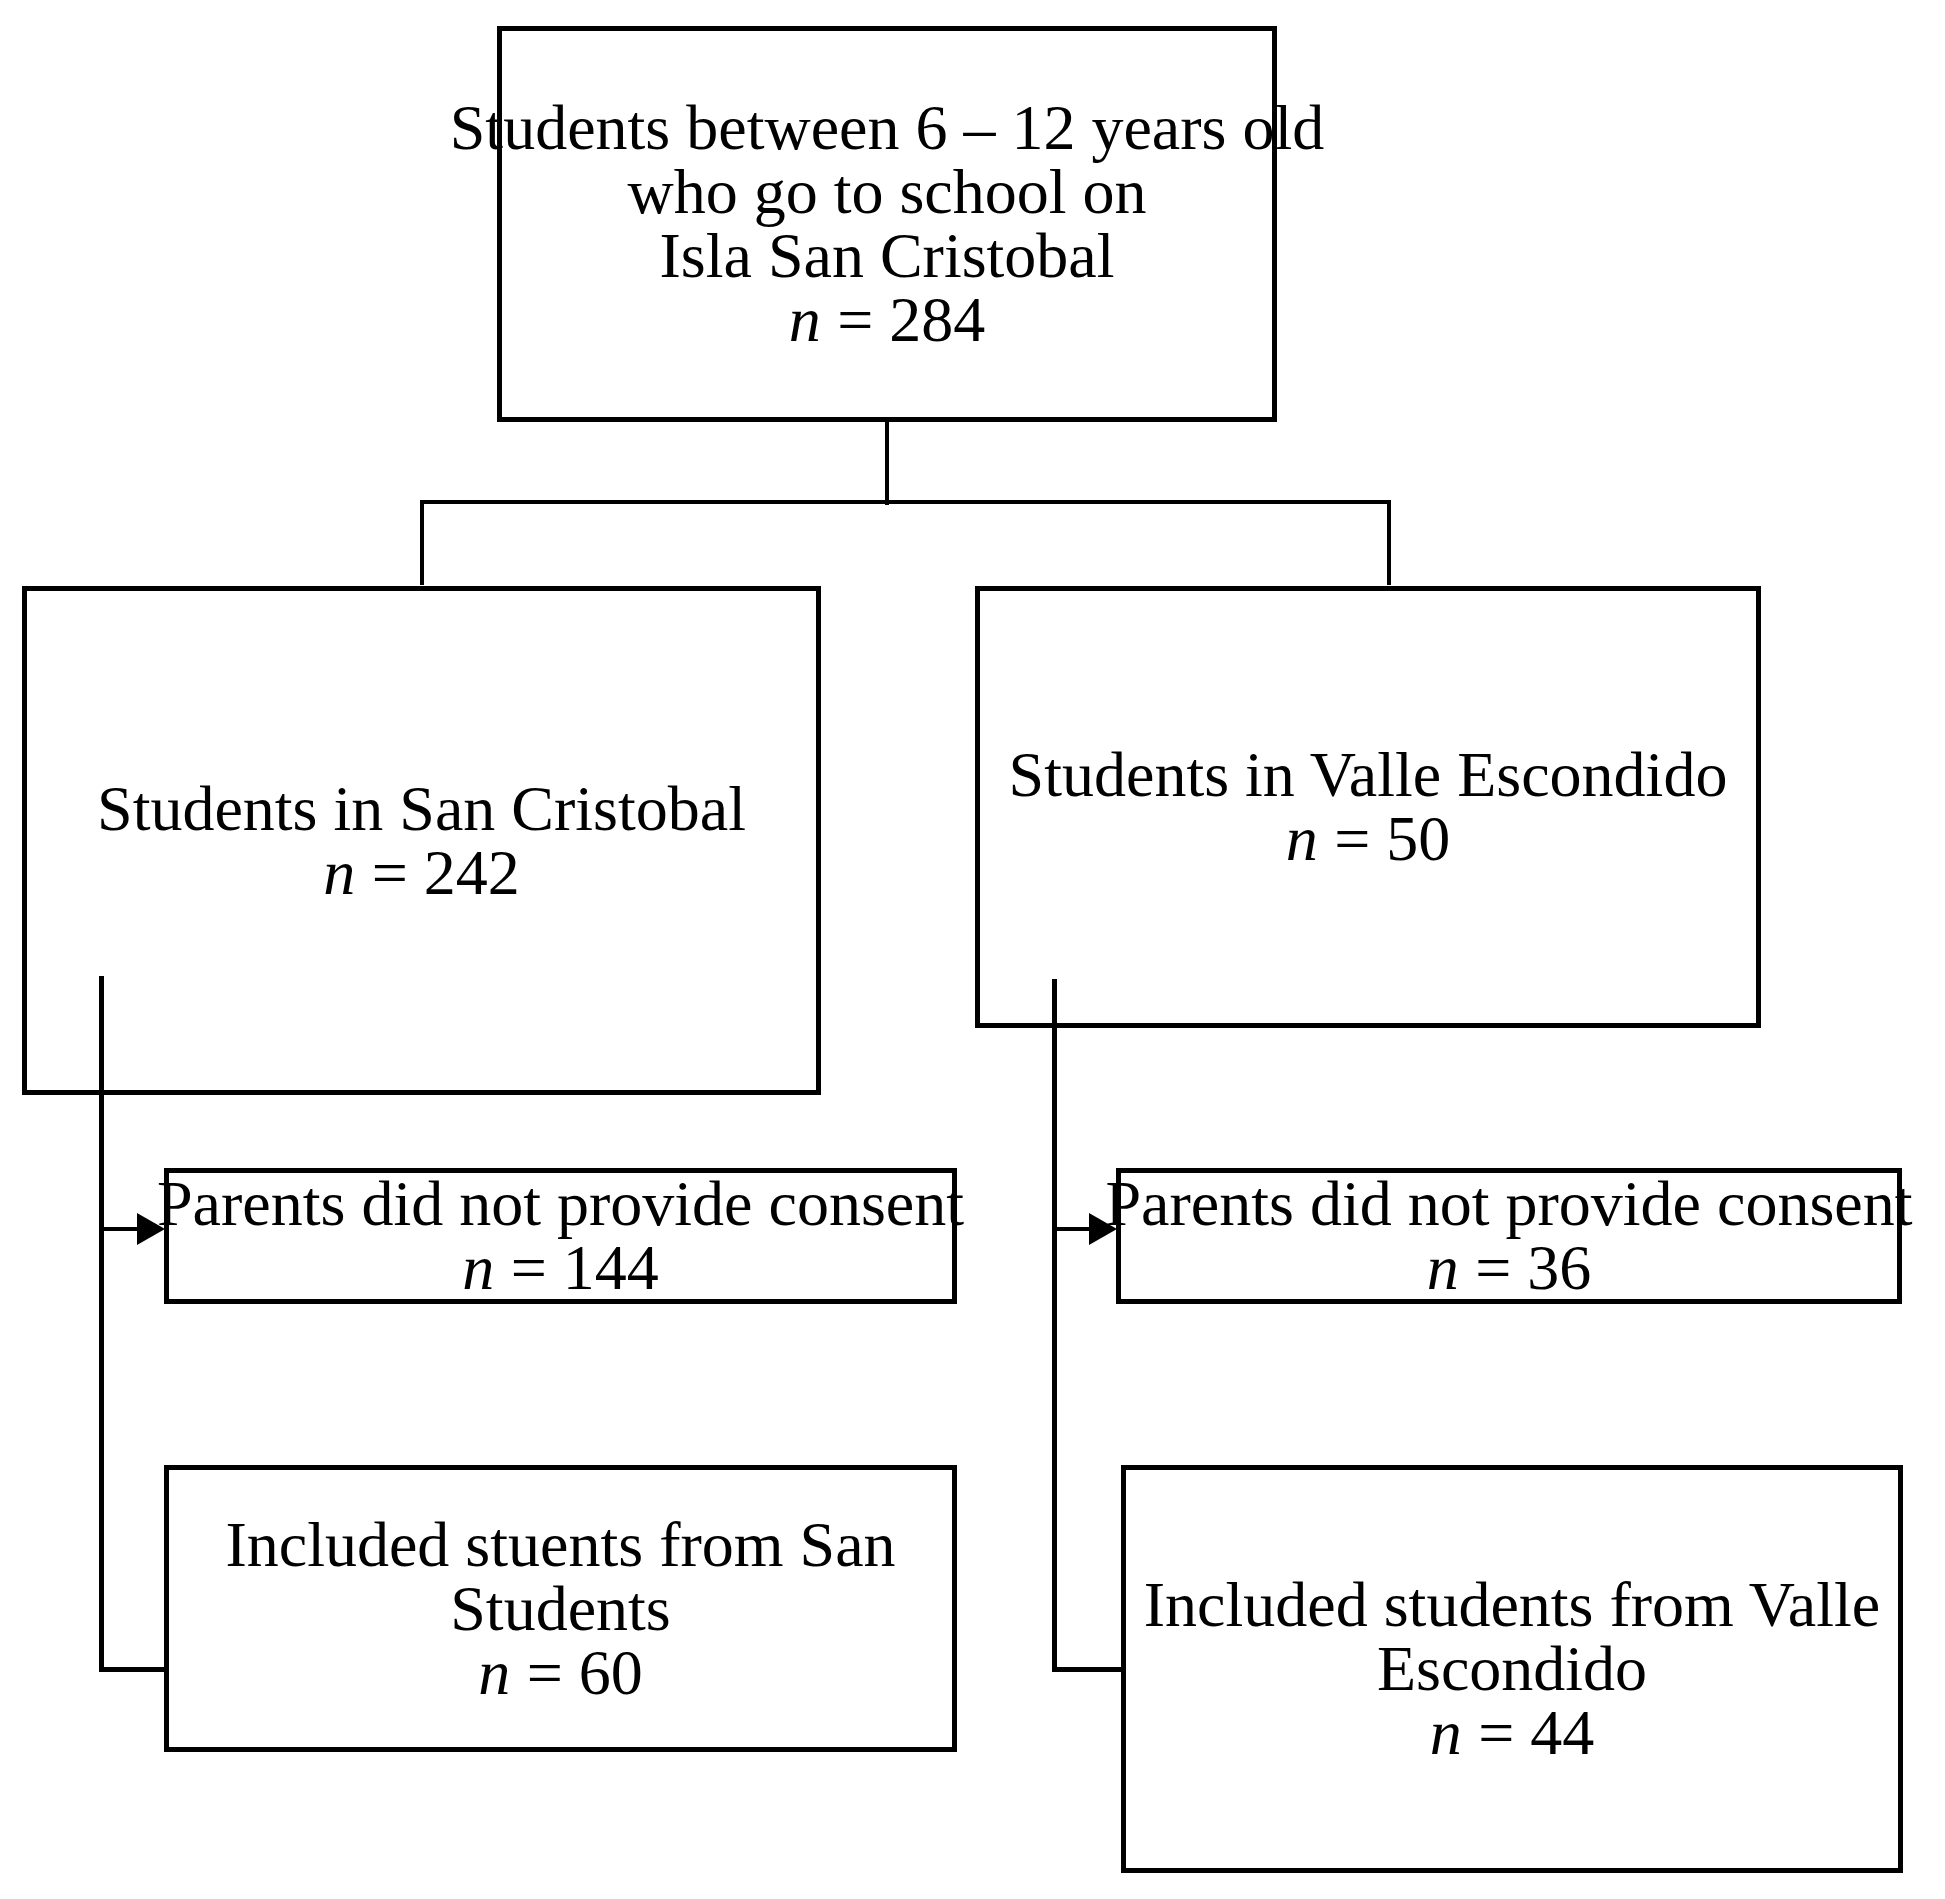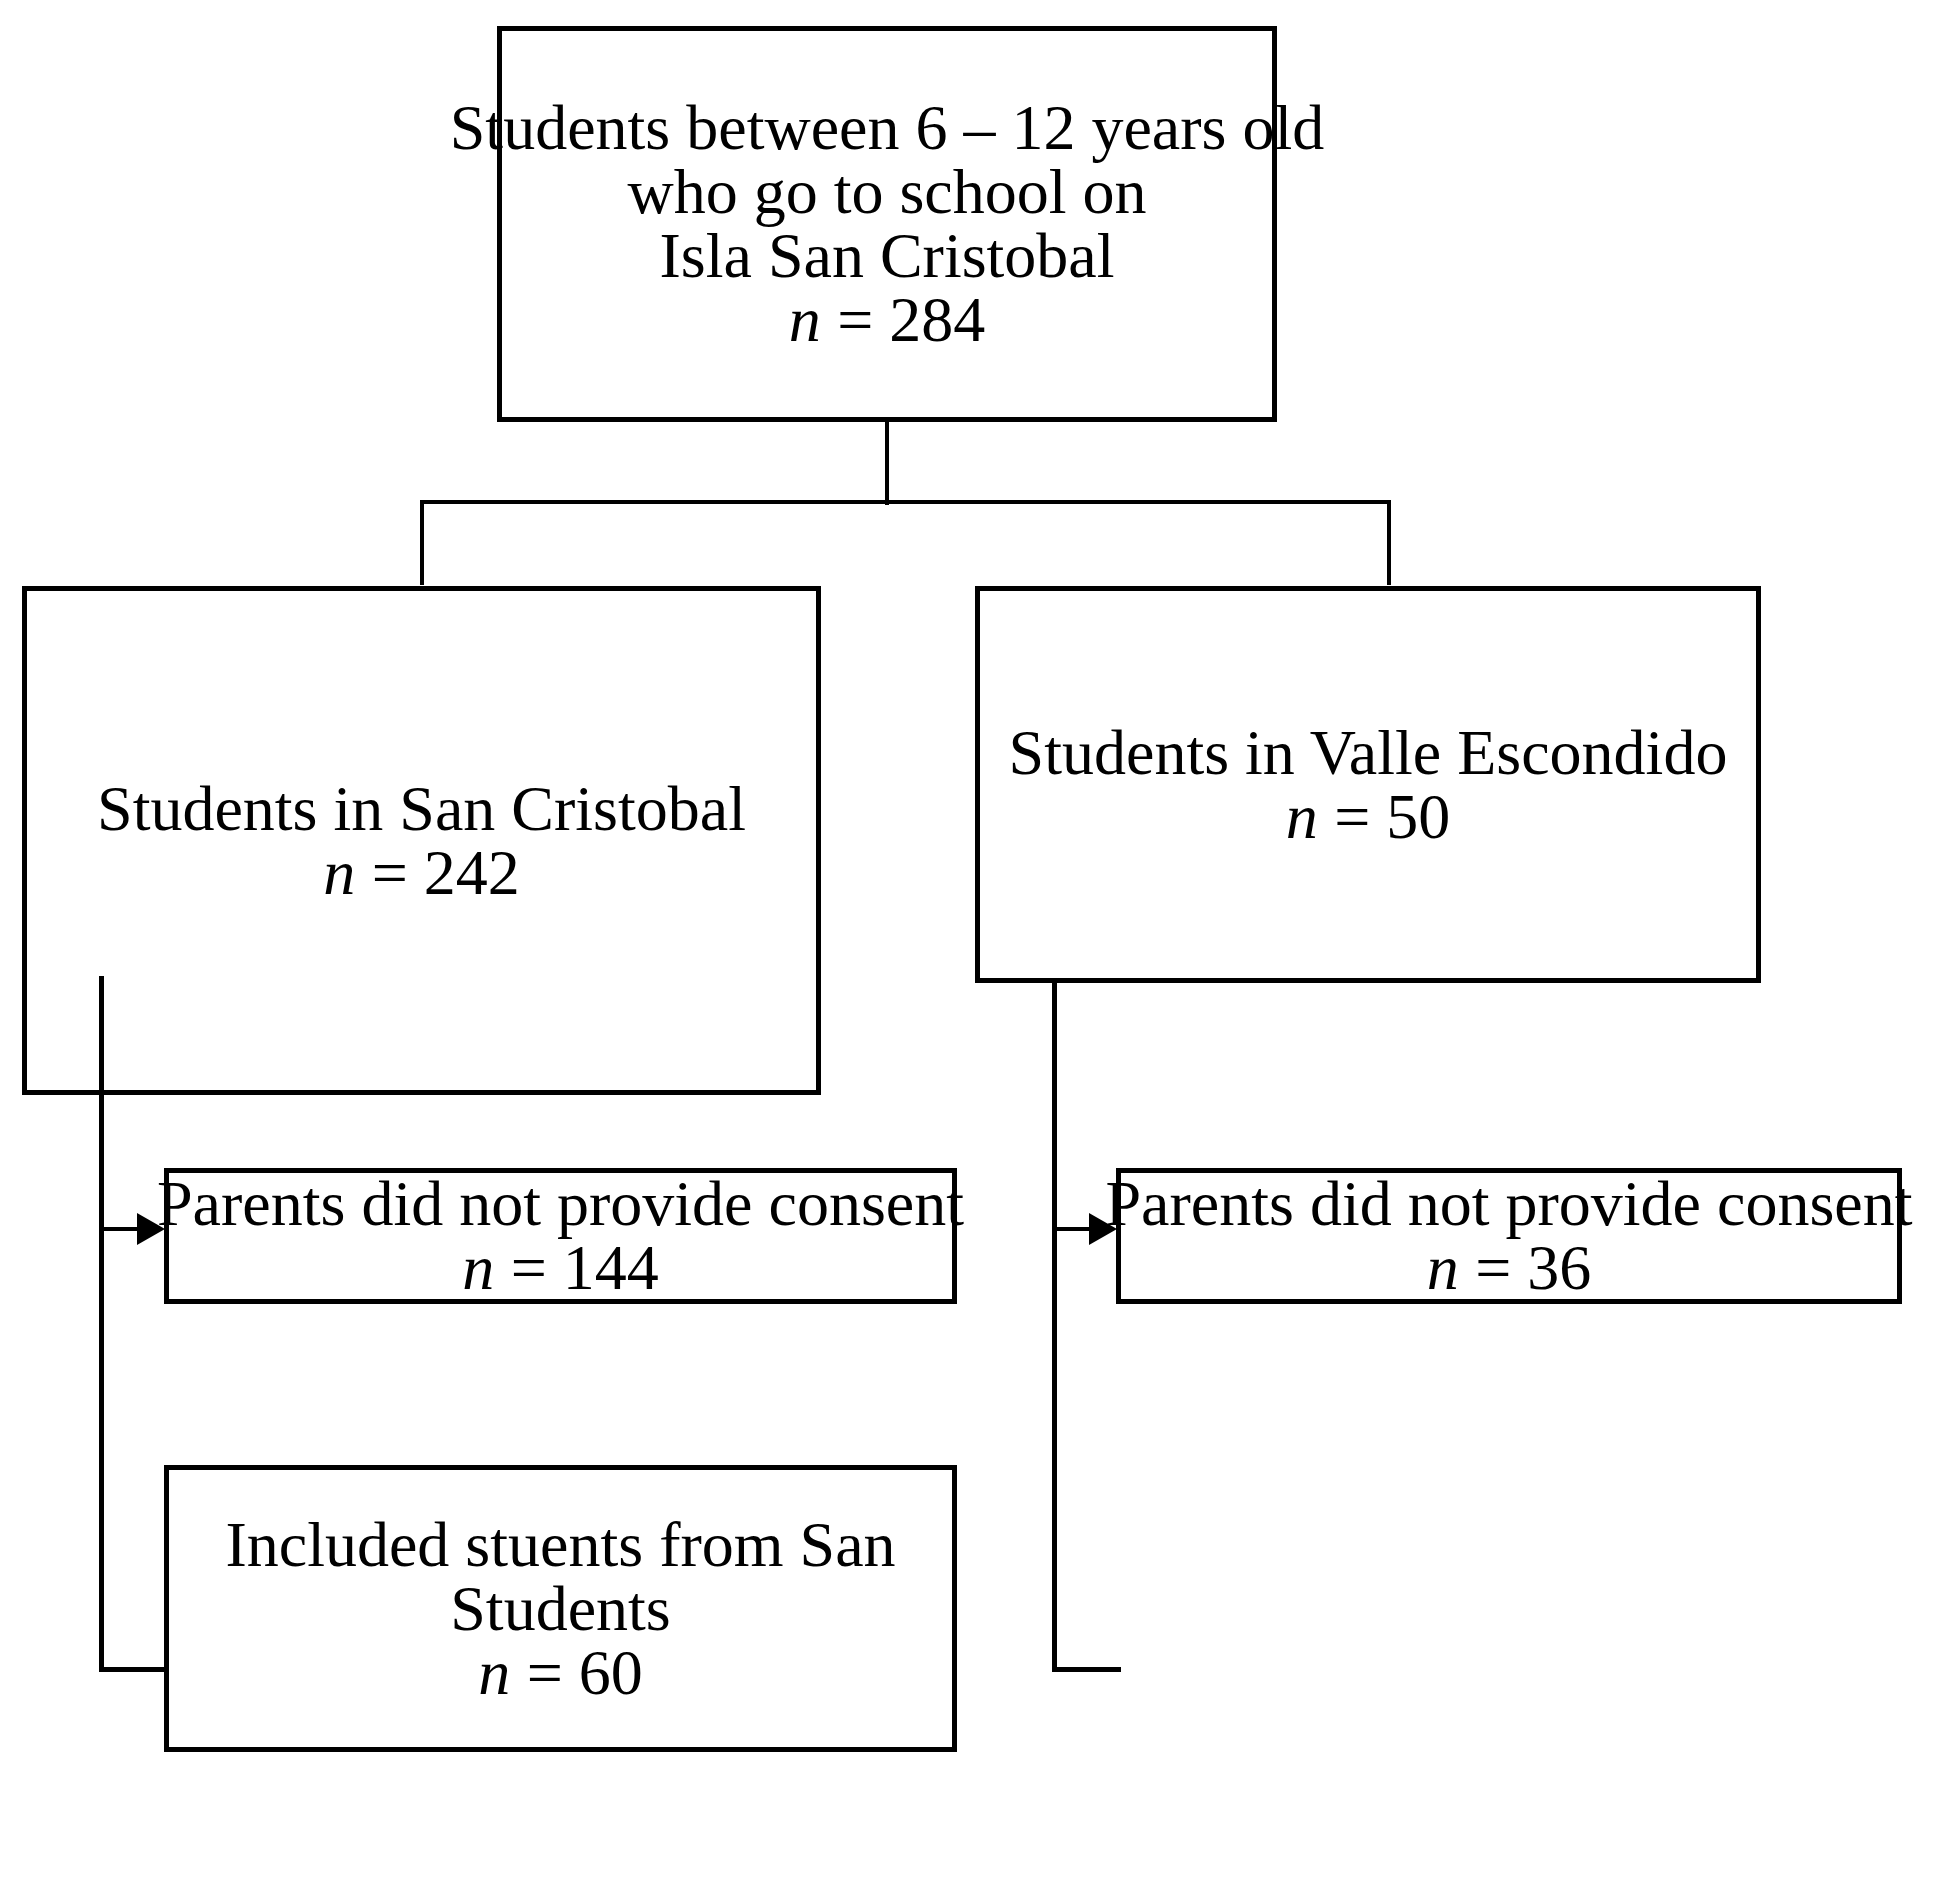--- a/index.html
+++ b/index.html
@@ -44,21 +44,21 @@
     width: 0;
     height: 0;
     border-top: 16px solid transparent;
     border-bottom: 16px solid transparent;
     border-left: 28px solid #000000;
   }
 
   
   .box-population { left: 497px;  top: 26px;   width: 780px; height: 396px; }
   .box-sc         { left: 22px;   top: 586px;  width: 799px; height: 509px; }
-  .box-ve         { left: 975px; top: 586px;  width: 786px; height: 397px; }
+  .box-ve         { left: 975px; top: 586px;  width: 786px; height: 442px; }
   .box-nc-left    { left: 164px;  top: 1168px; width: 793px; height: 136px; }
   .box-nc-right   { left: 1116px; top: 1168px; width: 786px; height: 136px; }
   .box-inc-left   { left: 164px;  top: 1465px; width: 793px; height: 287px; }
   .box-inc-right  { left: 1121px; top: 1465px; width: 782px; height: 408px; }
 
   
   .conn-stem        { left: 885px; top: 422px;  width: 4.3px;    height: 83px; }
   .conn-hbranch     { left: 420px;  top: 500px;  width: 971px; height: 4.3px;  }
   .conn-drop-left   { left: 420px;  top: 500px;  width: 4.3px;    height: 85px; }
   .conn-drop-right  { left: 1387px; top: 500px;  width: 4.3px;    height: 85px; }
@@ -117,15 +117,20 @@
     <div class="line">Parents did not provide consent</div>
     <div class="line"><span class="n-sym">n</span><span>= 36</span></div>
   </div>
 
   <div class="box box-inc-left">
     <div class="line">Included stuents from San</div>
     <div class="line">Students</div>
     <div class="line"><span class="n-sym">n</span><span>= 60</span></div>
   </div>
 
+  <div class="box box-inc-right">
+    <div class="line">Included students from Valle</div>
+    <div class="line">Escondido</div>
+    <div class="line"><span class="n-sym">n</span><span>= 44</span></div>
+  </div>
 
 </div>
 
 
 </body></html>

